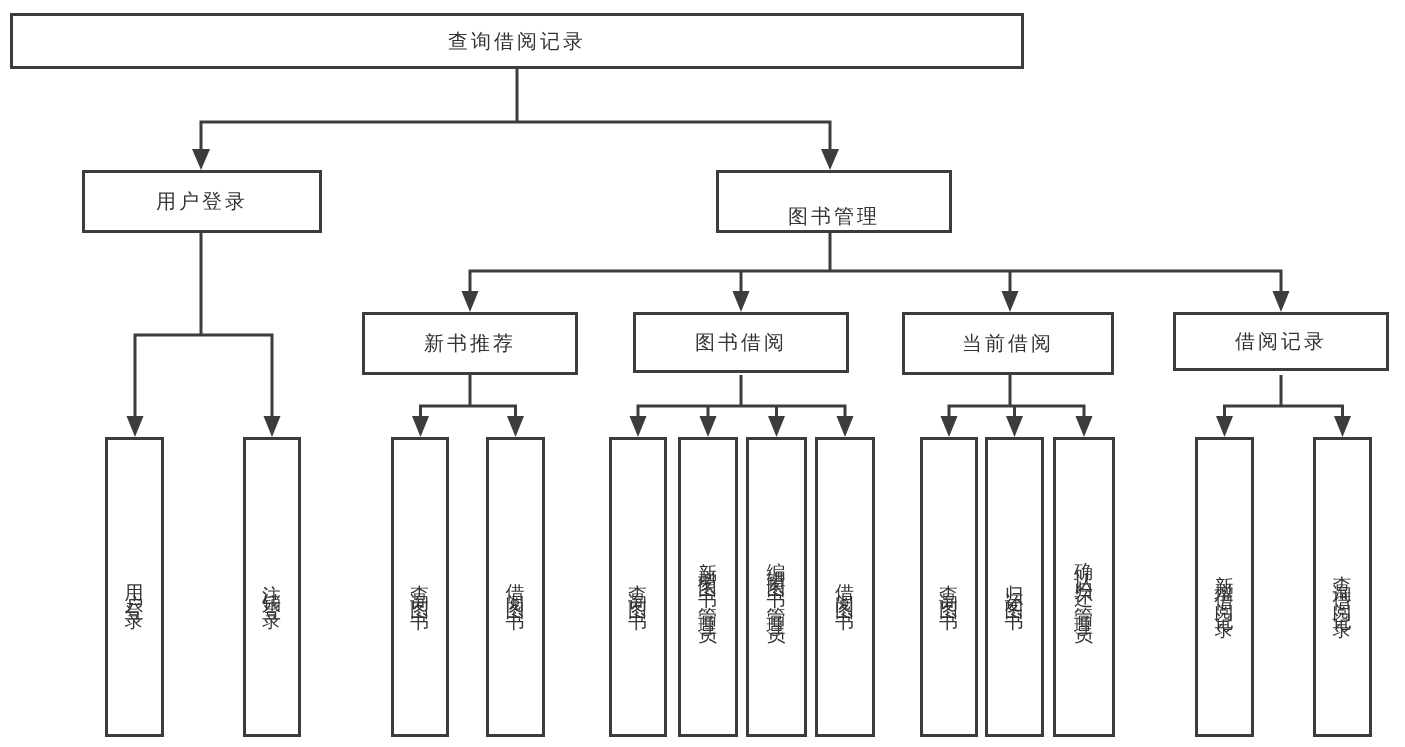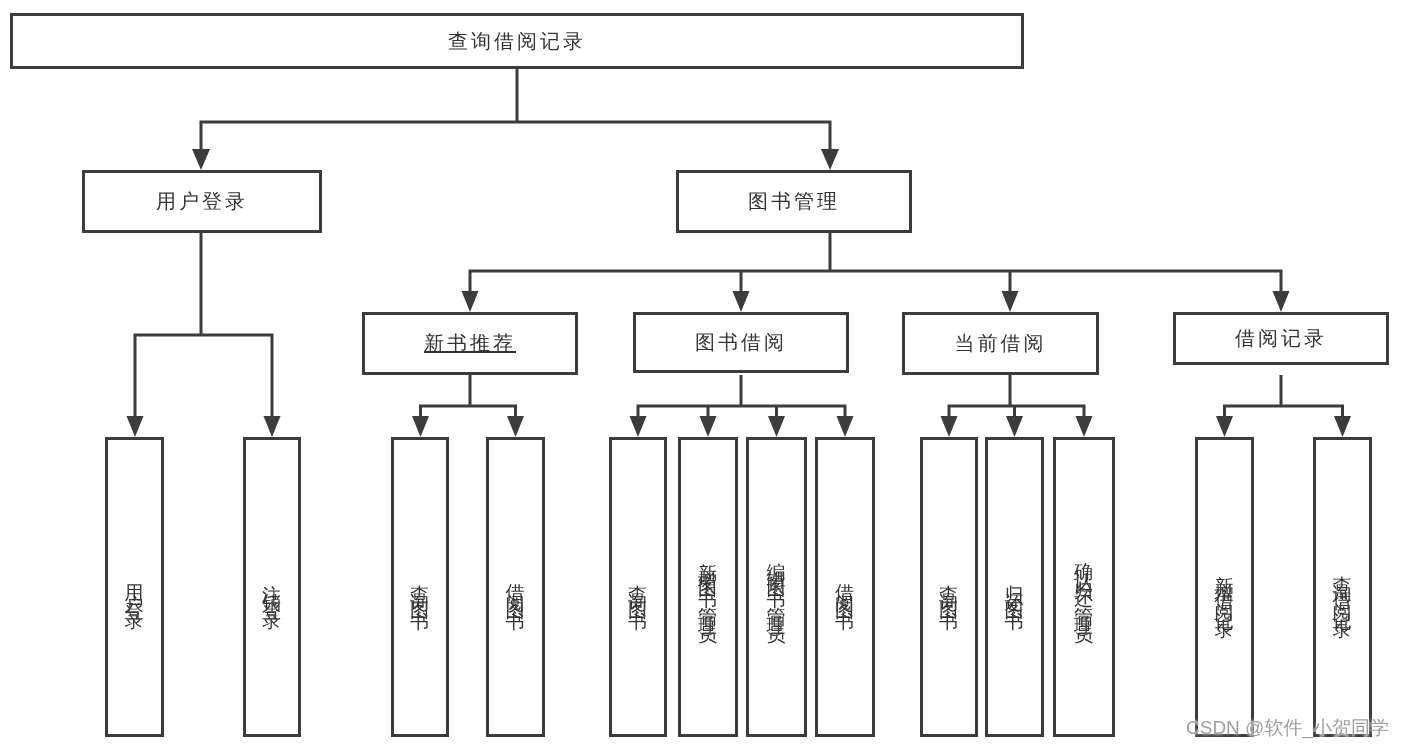--- a/index.html
+++ b/index.html
@@ -117,34 +117,34 @@
     <polygon points="1334,416 1351,416 1342.5,437"></polygon>
   </svg>
 
   <div class="node hnode" style="left:10px; top:13px; width:1014px; height:56px;">
     <span>查询借阅记录</span>
   </div>
 
   <div class="node hnode" style="left:82px; top:170px; width:240px; height:63px;">
     <span>用户登录</span>
   </div>
-  <div class="node hnode" style="left:676px; top:170px; width:236px; height:63px;">
+  <div class="node hnode" style="left:716px; top:170px; width:236px; height:63px;align-items:flex-end;">
     <span>图书管理</span>
   </div>
 
-  <div class="node hnode" style="left:362px; top:312px; width:216px; height:63px;text-decoration:underline;">
+  <div class="node hnode" style="left:362px; top:312px; width:216px; height:63px;">
     <span>新书推荐</span>
   </div>
   <div class="node hnode" style="left:633px; top:312px; width:216px; height:61px;">
     <span>图书借阅</span>
   </div>
-  <div class="node hnode" style="left:902px; top:312px; width:197px; height:63px;">
+  <div class="node hnode" style="left:902px; top:312px; width:212px; height:63px;">
     <span>当前借阅</span>
   </div>
-  <div class="node hnode" style="left:1173px; top:312px; width:216px; height:53px;">
+  <div class="node hnode" style="left:1173px; top:312px; width:216px; height:59px;">
     <span>借阅记录</span>
   </div>
 
   <div class="node leaf" style="left:105px; top:437px; width:59px; height:300px;">
     <span>用户登录</span>
   </div>
   <div class="node leaf" style="left:243px; top:437px; width:58px; height:300px;">
     <span>注销登录</span>
   </div>
 
@@ -178,15 +178,14 @@
     <span>确认归还（管理员）</span>
   </div>
 
   <div class="node leaf" style="left:1195px; top:437px; width:59px; height:300px;">
     <span>新增借阅记录</span>
   </div>
   <div class="node leaf" style="left:1313px; top:437px; width:59px; height:300px;">
     <span>查询借阅记录</span>
   </div>
 
-  <div class="watermark">CSDN @软件_小贺同学</div>
 
 </div>
 
 </body></html>

